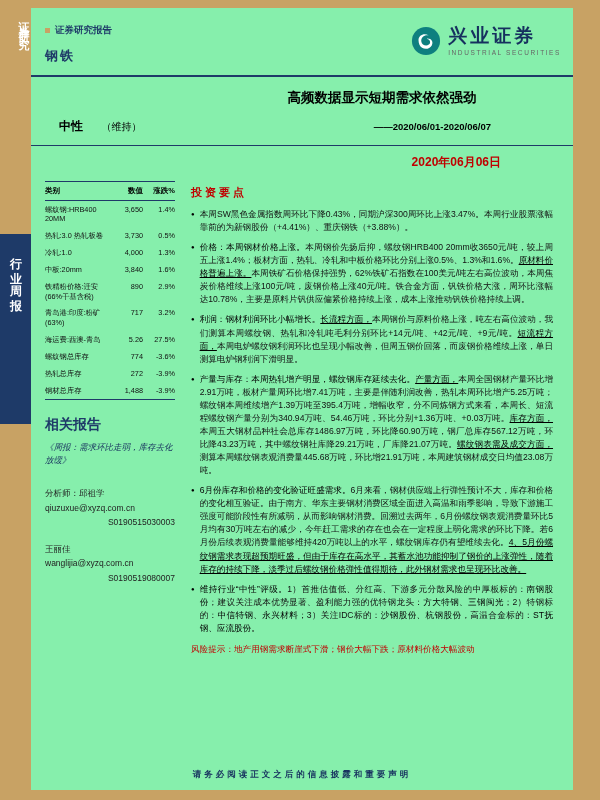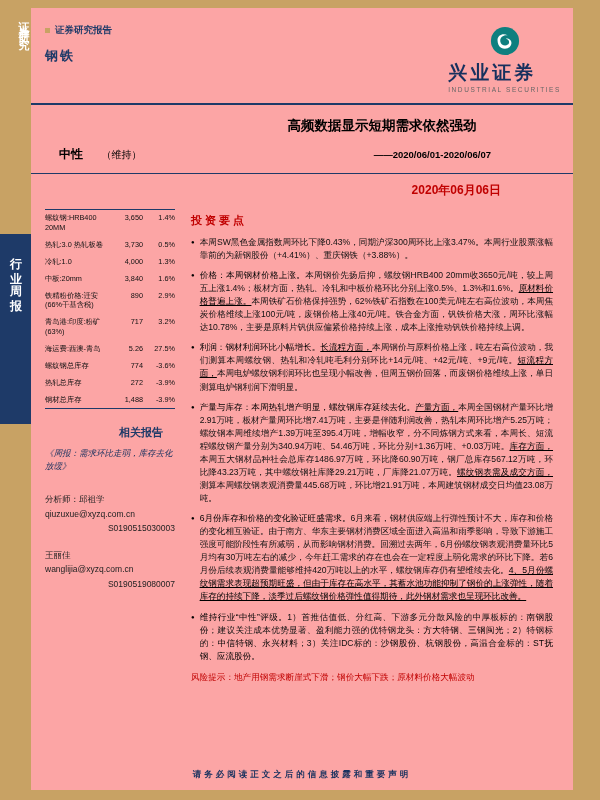--- a/index.html
+++ b/index.html
@@ -21,31 +21,31 @@
     position:absolute;left:0;top:234px;width:31px;height:190px;
     background:#1e3a68;display:flex;align-items:flex-start;justify-content:center;
   }
   .side-band span{
     writing-mode:vertical-rl;text-orientation:upright;
     color:#fff;font-weight:bold;font-size:12px;letter-spacing:14px;padding-top:14px;
   }
   
   .white{
     position:absolute;left:31px;top:8px;width:542px;height:782px;
-    background:#fca5a5;
+    background:#86efac;
   }
   
   .hdr{
     display:flex;justify-content:space-between;align-items:flex-start;
     padding:16px 12px 10px 14px;border-bottom:2px solid #1e3a68;
   }
   .rpt-type{display:flex;align-items:center;gap:5px;color:#1e3a68;font-weight:bold;font-size:9.5px;}
   .sq{width:5px;height:5px;background:#c8a264;display:inline-block;}
   .industry{color:#1e3a68;font-weight:bold;font-size:13px;margin-top:10px;letter-spacing:2px;}
-  .brand{display:flex;align-items:center;gap:7px;margin-top:2px;flex-direction:column;}
+  .brand{display:flex;align-items:center;gap:7px;margin-top:2px;}
   .brand svg{width:30px;height:30px;display:block;}
   .brand-name{color:#16305e;font-weight:bold;font-size:19px;letter-spacing:3px;line-height:1.1;}
   .brand-sub{color:#666;font-size:6.5px;letter-spacing:1.6px;margin-top:2px;}
   
   .titlebar{position:relative;padding:12px 16px 10px;border-bottom:1px solid #1e3a68;}
   .rtitle{margin-left:160px;text-align:center;font-size:13.5px;font-weight:bold;color:#000;}
   .subrow{display:flex;justify-content:space-between;align-items:baseline;margin-top:9px;}
   .rating{margin-left:12px;}
   .rv{font-size:12px;font-weight:bold;color:#000;}
   .rs{font-size:10px;color:#000;margin-left:14px;}
@@ -55,21 +55,21 @@
   .cols{display:flex;align-items:flex-start;}
   .leftcol{width:150px;flex:none;box-sizing:border-box;padding:6px 6px 0 14px;}
   .rightcol{flex:1;box-sizing:border-box;padding:2px 20px 0 10px;}
   
   .mtable{border-top:1.5px solid #1e3a68;border-bottom:1.5px solid #1e3a68;}
   .mhead{display:flex;font-weight:bold;font-size:7.5px;color:#000;padding:4px 0;border-bottom:1px solid #1e3a68;}
   .mrow{display:flex;font-size:7.3px;color:#111;padding:3.5px 0;line-height:1.35;}
   .c-label{flex:1;padding-right:2px;}
   .c-val{width:32px;text-align:right;flex:none;}
   .c-chg{width:32px;text-align:right;flex:none;}
-  .rel-title{color:#1e3a68;font-weight:bold;font-size:11px;margin:16px 12px 7px;text-align:right;}
+  .rel-title{color:#1e3a68;font-weight:bold;font-size:14px;margin:16px 0 7px;}
   .rel-item{font-size:8.5px;font-style:italic;color:#16305e;line-height:1.5;}
   .analysts{margin-top:20px;}
   .analyst{margin-bottom:12px;font-size:8.5px;color:#222;line-height:1.7;}
   .a-email{word-break:break-all;}
   .a-sac{word-break:break-all;text-align:right;}
   
   .sec-title{color:#c00000;font-weight:bold;font-size:11px;letter-spacing:3px;margin:8px 0 8px;}
   .bullet{display:flex;margin-bottom:7px;}
   .marker{flex:none;font-size:6px;color:#000;margin:3px 5px 0 0;}
   .btext{display:block;font-size:8.6px;line-height:1.52;color:#111;text-align:justify;}
@@ -127,20 +127,25 @@
         <div class="period">——2020/06/01-2020/06/07</div>
       </div>
     </div>
 
     <div class="dateline">2020年06月06日</div>
 
     <div class="cols">
 
       <div class="leftcol">
         <div class="mtable">
+          <div class="mhead">
+            <span class="c-label">类别</span>
+            <span class="c-val">数值</span>
+            <span class="c-chg">涨跌%</span>
+          </div>
           <div class="mrows">
 
               <div class="mrow">
                 <span class="c-label">螺纹钢:HRB400 20MM</span>
                 <span class="c-val">3,650</span>
                 <span class="c-chg">1.4%</span>
               </div>
 
               <div class="mrow">
                 <span class="c-label">热轧:3.0 热轧板卷</span>

